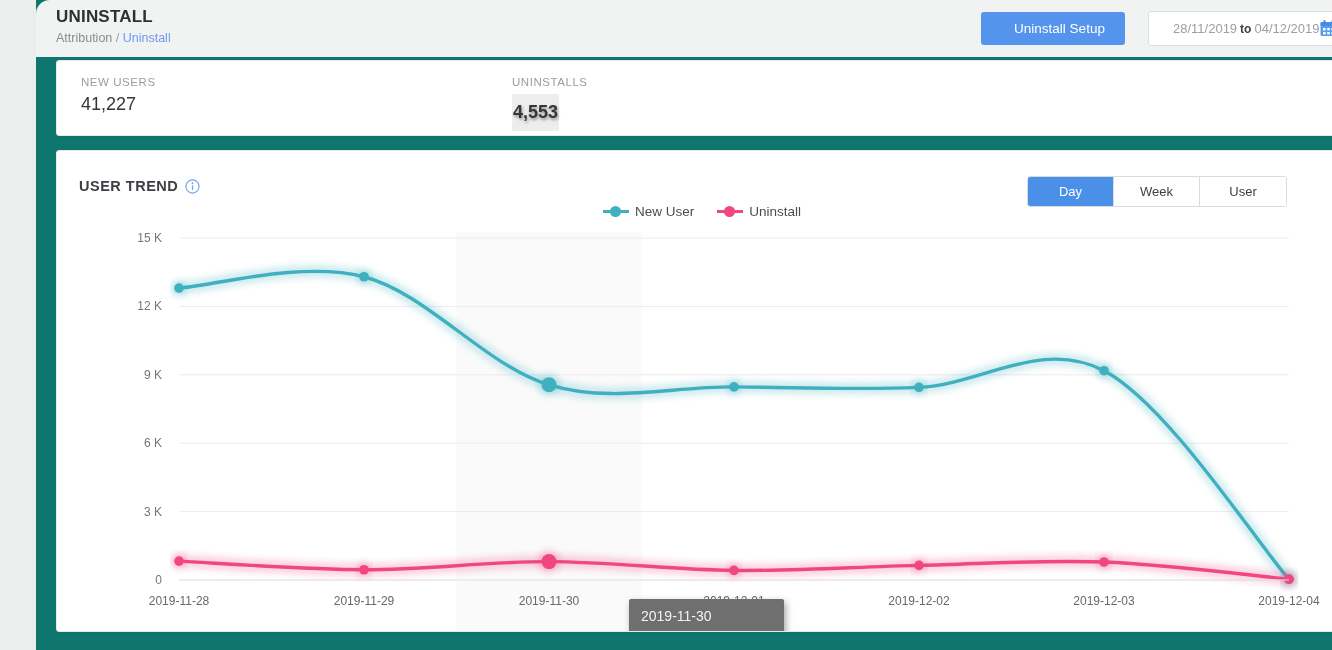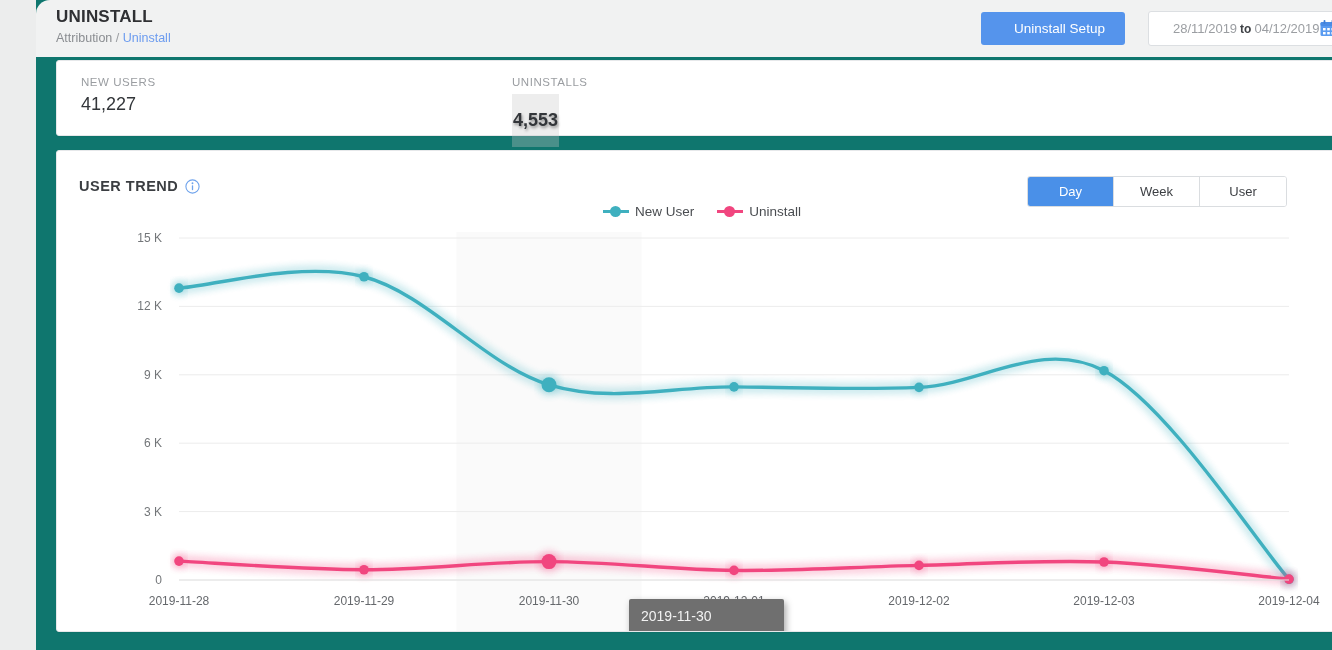--- a/index.html
+++ b/index.html
@@ -110,21 +110,21 @@
   .metric-value {
     margin-top: 6px;
     font-size: 18px;
     color: #33363a;
   }
   .metric-value.selected {
     font-weight: bold;
     text-shadow: 1px 2px 3px rgba(0,0,0,0.38);
     background: rgba(200,200,200,0.32);
     display: inline-block;
-    padding: 16px 1px;
+    padding: 8px 1px;
   }
 
   
   .chart-card {
     position: absolute;
     left: 20px; top: 150px;
     width: 1292px; height: 482px;
     background: #fff;
     border: 1px solid #e6e8ea;
     border-radius: 3px;

